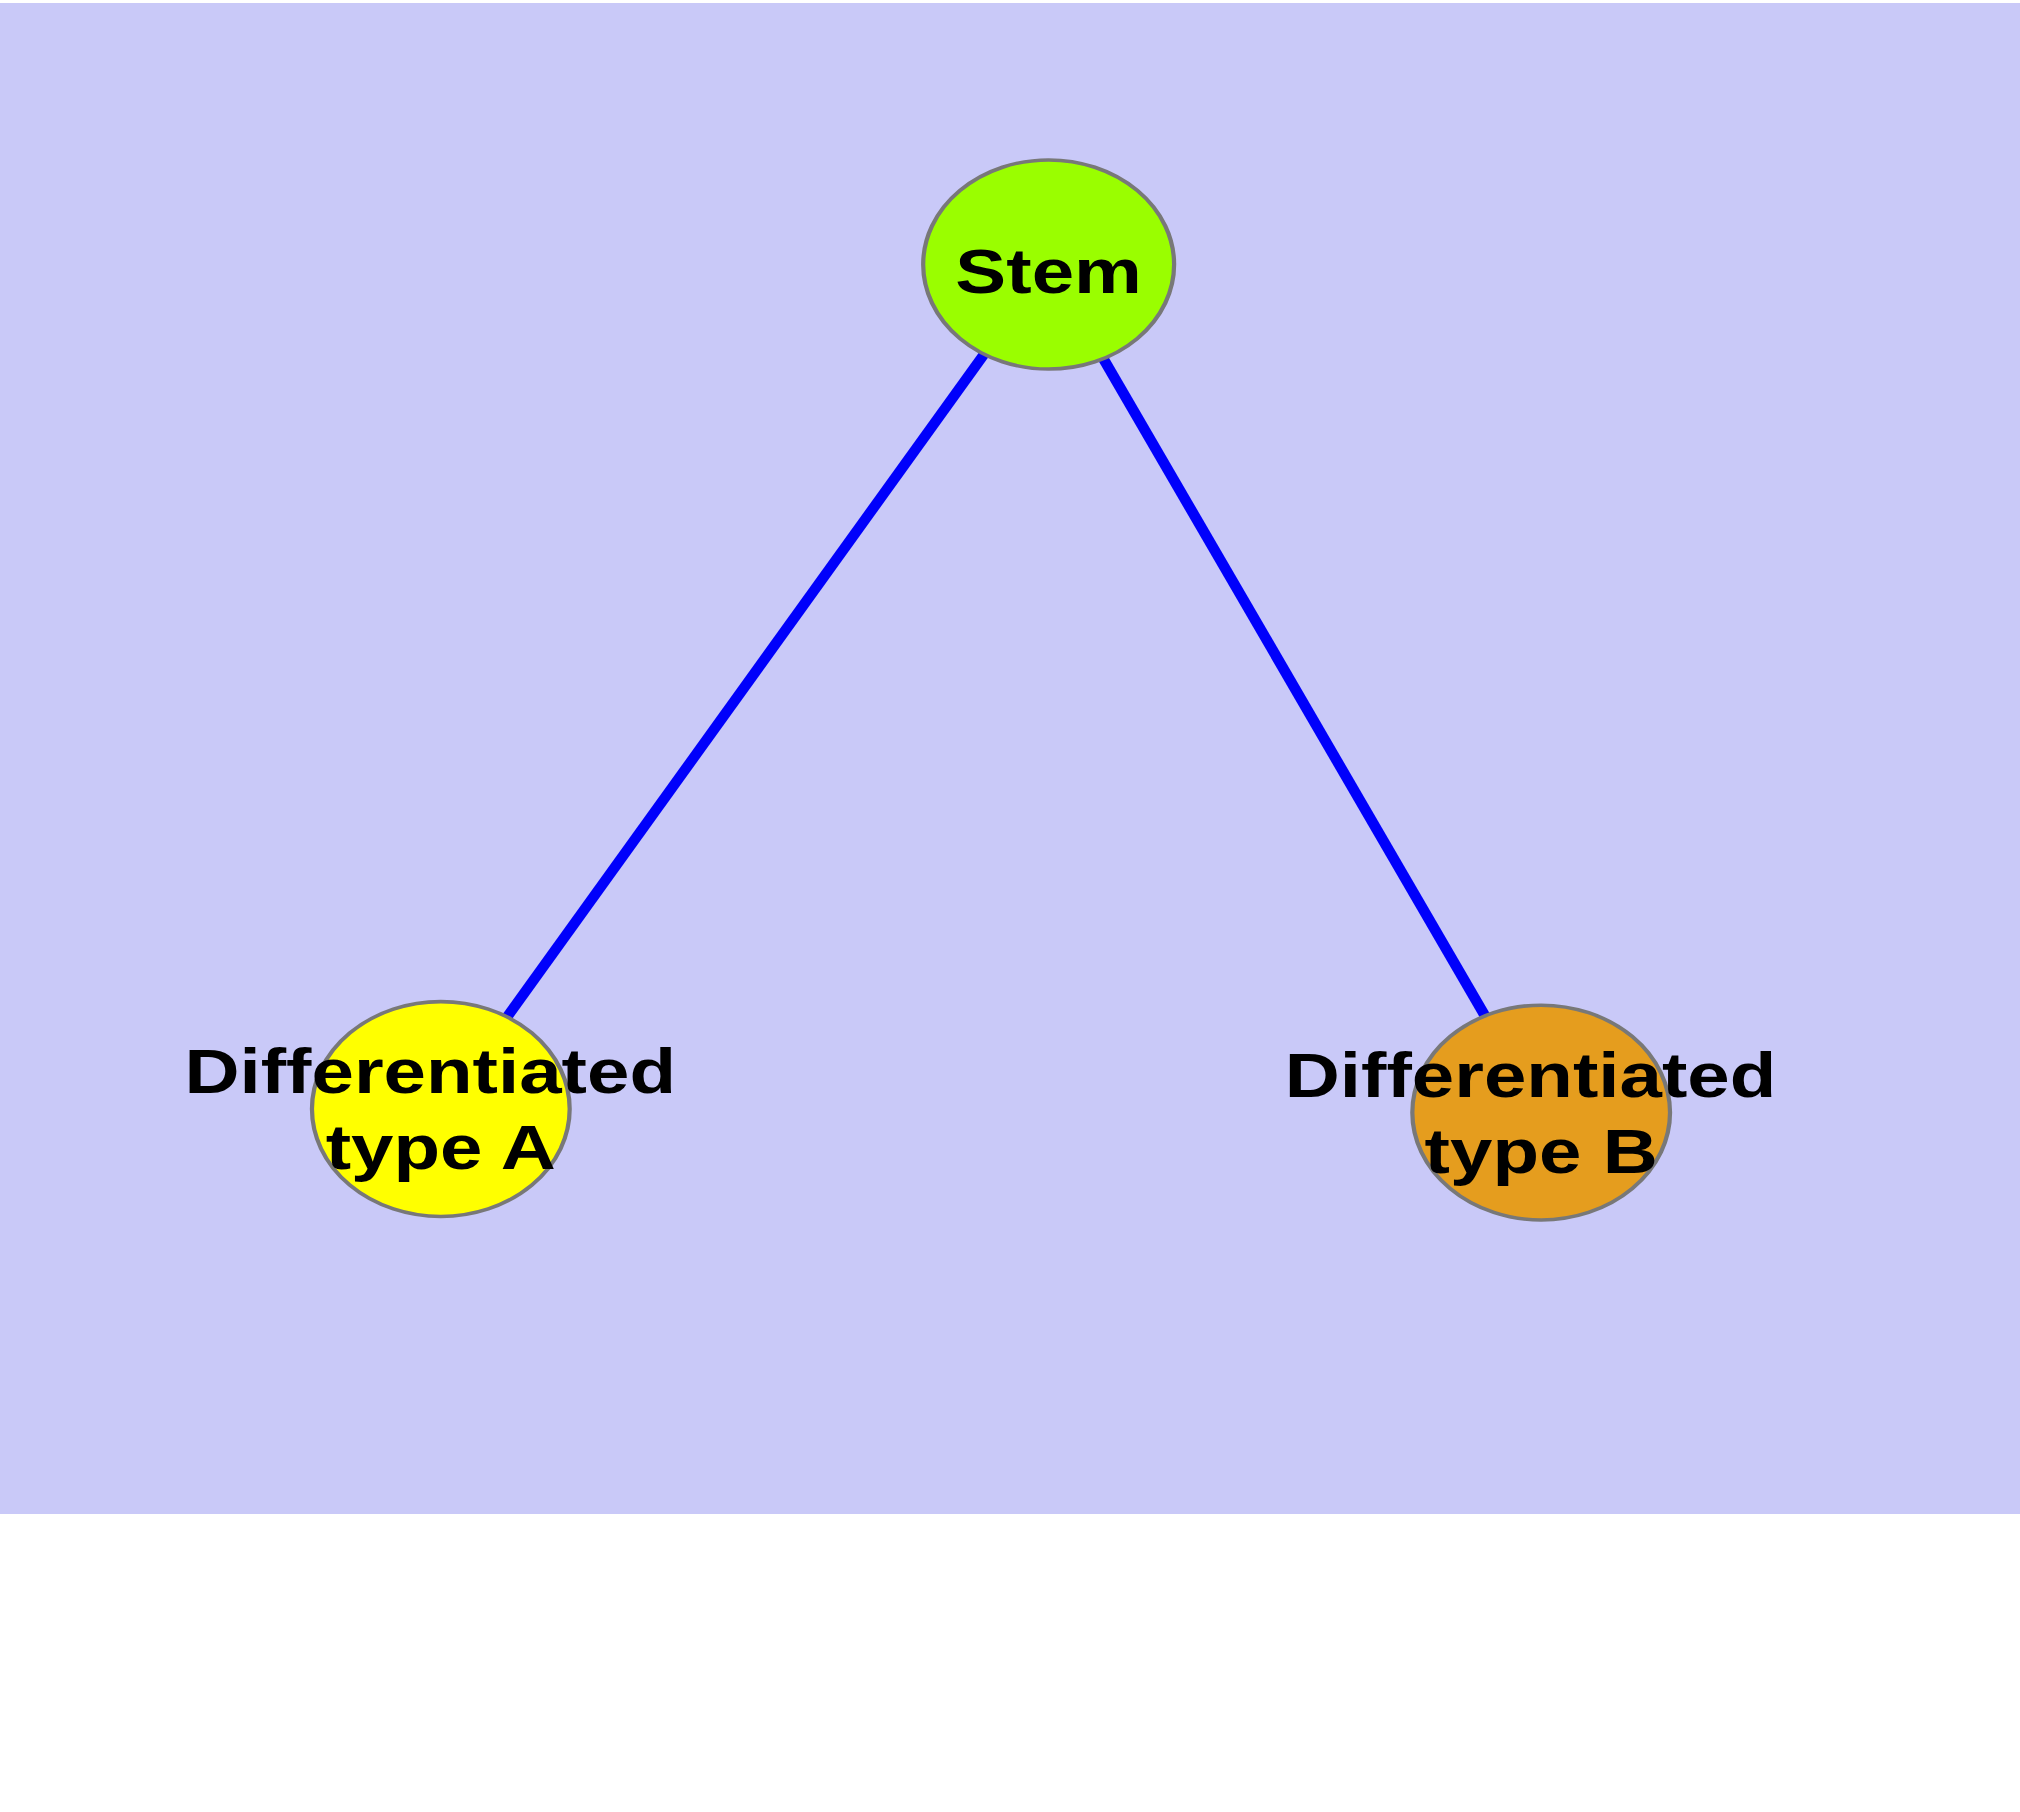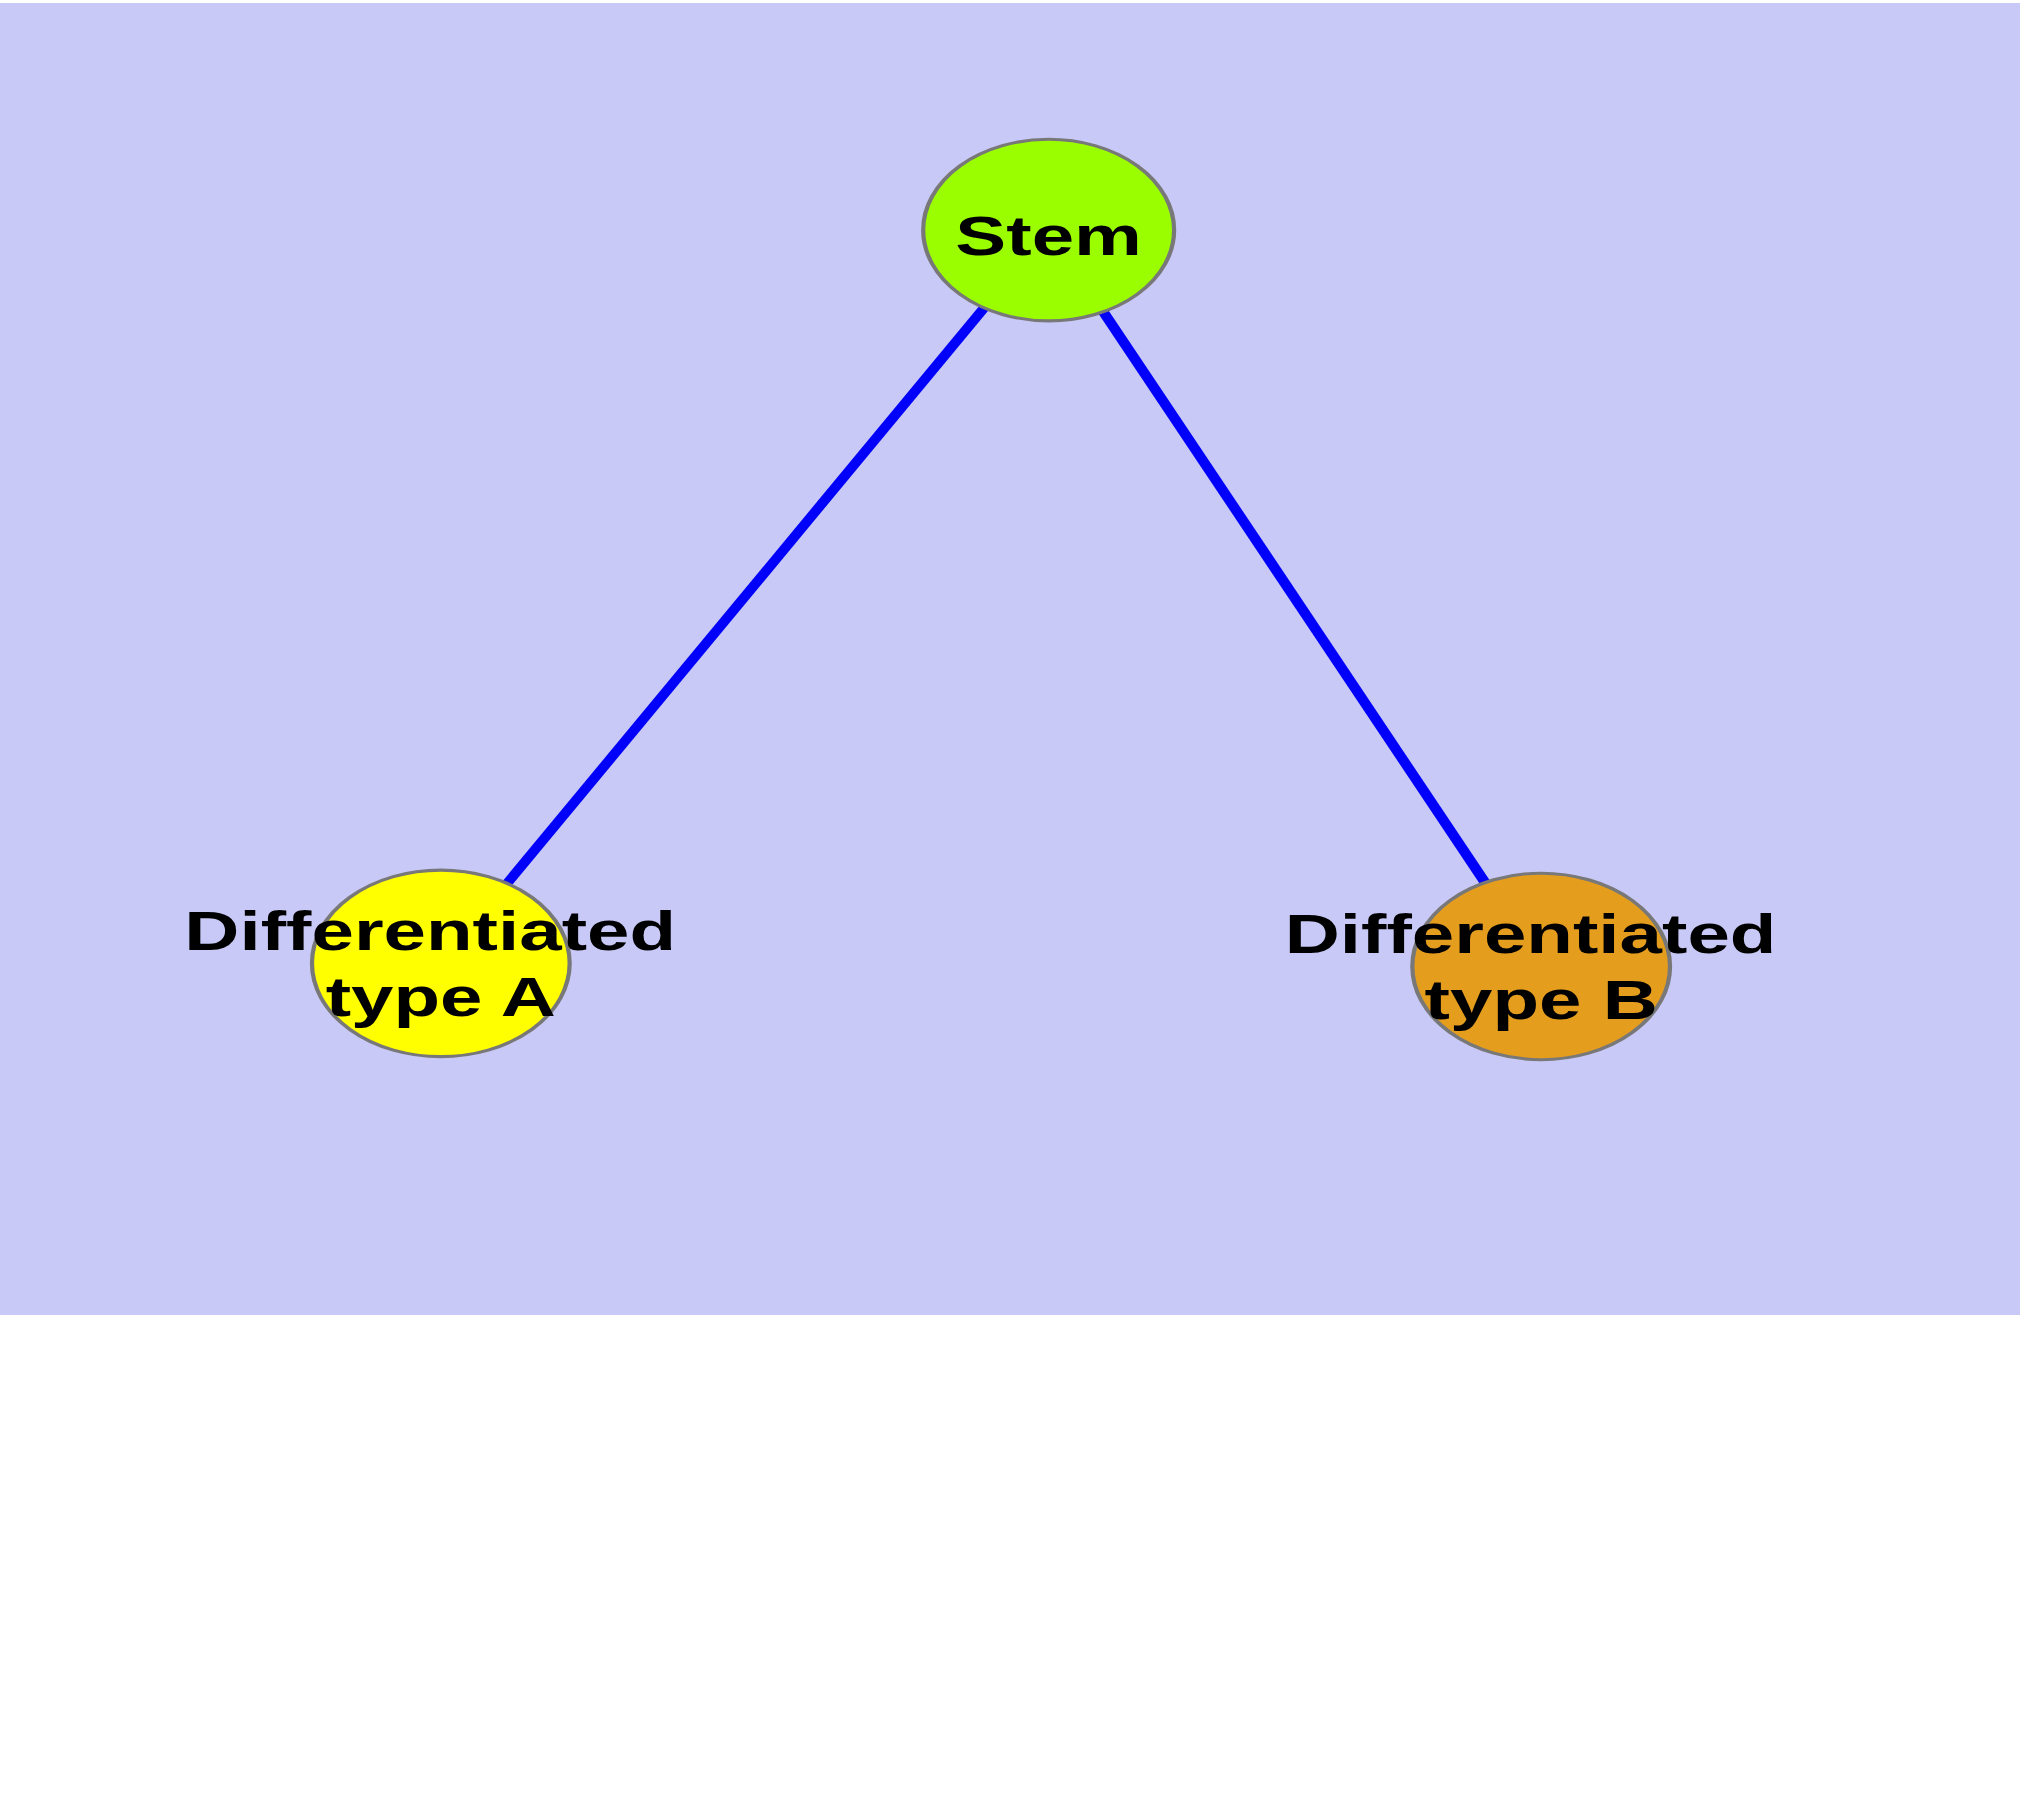--- a/index.html
+++ b/index.html
@@ -16,21 +16,21 @@
     width: 2021px;
     height: 1812px;
     background: var(--frame-edge, #ffffff); 
     overflow: hidden;
   }
   .canvas {
     position: absolute;
     left: 0;
     right: 0;
     top: 3.4px;
-    height: 1312px;
+    height: 1511px;
   }
   .canvas svg {
     display: block;
     width: 100%;
     height: 100%;
   }
   .bg-rect {
     fill: var(--bg, #c9c9f8);
   }
   .edge {

